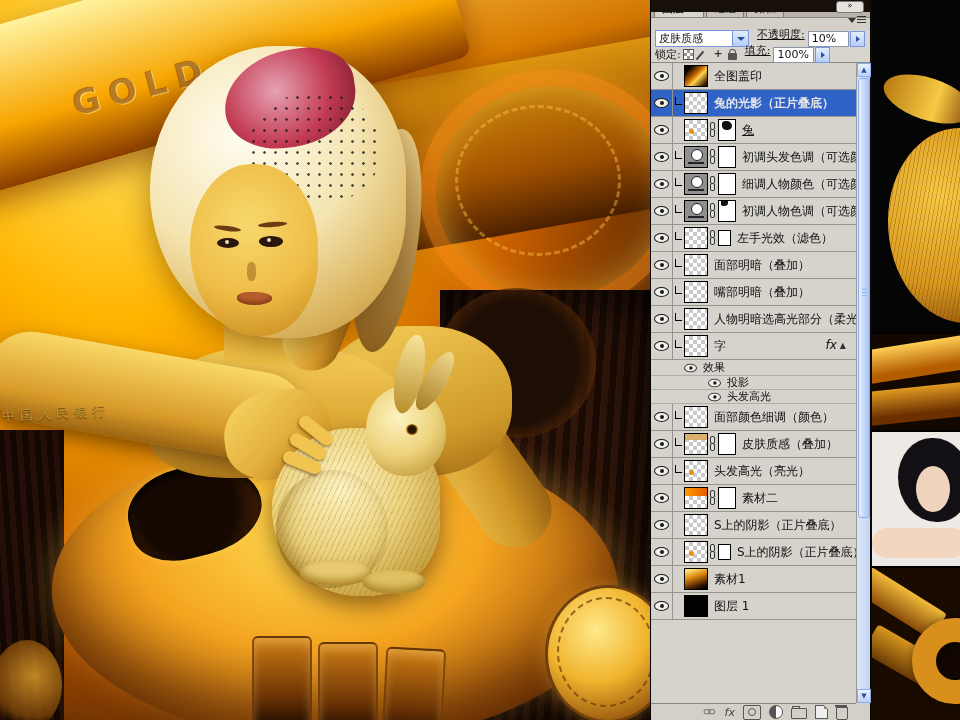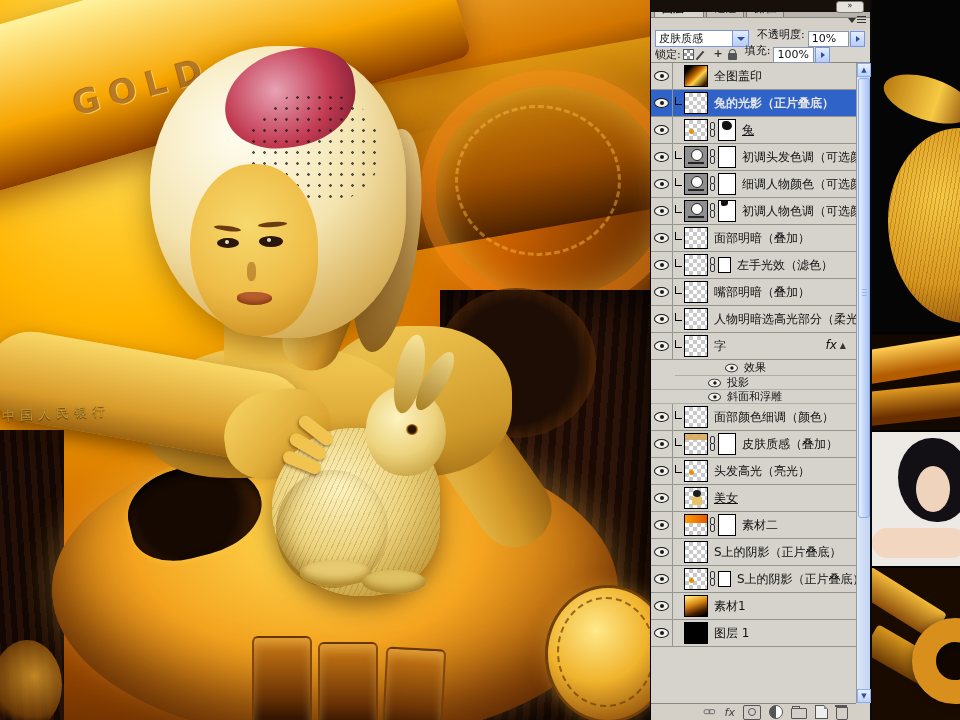--- a/index.html
+++ b/index.html
@@ -139,21 +139,21 @@
   .ctrl{left:0;width:100%;background:#d8d5ce;display:flex;align-items:center;font-size:11px;color:#111;box-sizing:border-box;padding:0 4px;}
   .ctrl1{top:30px;height:17px;}
   .ctrl2{top:47px;height:16px;border-bottom:1px solid #8a877f;}
   .combo{width:92px;height:15px;background:#fff;border:1px solid #7a96df;display:flex;align-items:center;font-size:11px;}
   .combo .val{flex:1;padding-left:3px;}
   .combo .drop{width:15px;height:100%;background:linear-gradient(#e3edfd,#b7cdf7);border-left:1px solid #7a96df;position:relative;}
   .combo .drop::after{content:"";position:absolute;left:4px;top:6px;border-left:4px solid transparent;border-right:4px solid transparent;border-top:4px solid #2c4fa0;}
   .numfield{width:36px;height:14px;background:#fff;border:1px solid #8a96a8;font-size:11px;padding-left:3px;line-height:14px;}
   .arrbtn{width:13px;height:14px;background:linear-gradient(#e3edfd,#b7cdf7);border:1px solid #7a96df;margin-left:1px;position:relative;}
   .arrbtn::after{content:"";position:absolute;left:5px;top:4px;border-top:3px solid transparent;border-bottom:3px solid transparent;border-left:4px solid #2c4fa0;}
-  .lbl{margin:0 3px 8px 8px;white-space:nowrap;}
+  .lbl{margin:0 3px 8px 8px;white-space:nowrap;text-decoration:underline;}
   .lockicons{display:flex;align-items:center;gap:4px;margin-left:2px;}
   .lk{width:11px;height:11px;box-sizing:border-box;}
   .lk-checker{border:1px solid #555;background:repeating-conic-gradient(#999 0 25%,#fff 0 50%) 0 0/6px 6px;}
   .lk-brush{position:relative;}
   .lk-brush::after{content:"";position:absolute;left:1px;top:1px;width:2px;height:11px;background:#444;transform:rotate(40deg);}
   .lk-move{font-size:11px;line-height:10px;text-align:center;color:#333;font-weight:bold;}
   .lk-lock{position:relative;width:9px;height:7px;background:#555;margin-top:4px;border-radius:1px;}
   .lk-lock::before{content:"";position:absolute;left:1px;top:-4px;width:5px;height:4px;border:1.5px solid #555;border-bottom:none;border-radius:4px 4px 0 0;}
 
   .layers-list{left:0;top:63px;width:205px;height:640px;background:#d6d3cc;overflow:hidden;}
@@ -185,21 +185,21 @@
   .linkicon::before{top:0;}.linkicon::after{top:7px;}
   .mask{width:18px;height:22px;background:#fff;border:1px solid #000;position:relative;flex:none;box-sizing:border-box;}
   .mask.mask-blob::after{content:"";position:absolute;top:1px;left:3px;width:10px;height:9px;background:#111;border-radius:40% 60% 50% 50%;}
   .mask.mask-mark::after{content:"";position:absolute;top:0;left:2px;width:7px;height:5px;background:#111;border-radius:0 0 60% 40%;}
   .mask.mask-small{width:13px;height:16px;}
   .lname{font-size:12px;color:#111;margin-left:6px;white-space:nowrap;overflow:hidden;}
   .lname.u{text-decoration:underline;}
   .fxbadge{position:absolute;right:10px;top:5px;font-size:12px;font-style:italic;color:#111;display:flex;align-items:center;gap:3px;}
   .fxbadge .coll{font-size:8px;font-style:normal;color:#333;}
   .erow{position:relative;display:flex;align-items:center;border-bottom:1px solid #b0aea8;background:#d6d3cc;box-sizing:border-box;}
-  .erow.effect-header{height:16px;padding-left:49px;margin-left:24px;}
+  .erow.effect-header{height:16px;padding-left:32px;}
   .erow.effect{height:14px;padding-left:56px;}
   .erow .eye{transform:scale(.85);margin-right:5px;}
   .ename{font-size:11px;color:#111;white-space:nowrap;}
 
   .vscroll{left:205px;top:63px;width:14px;height:640px;background:linear-gradient(90deg,#dce6f8,#c3d3f2);border-left:1px solid #9a9a94;box-sizing:border-box;}
   .sbtn{position:absolute;left:0;width:14px;height:14px;background:linear-gradient(#e9f1fe,#bcd2f8);border:1px solid #8cacf0;box-sizing:border-box;text-align:center;font-size:7px;line-height:12px;color:#2c4fa0;}
   .sb-up{top:0;}
   .sb-down{bottom:0;}
   .sthumb{position:absolute;left:1px;top:15px;width:12px;height:440px;border:1px solid #8cacf0;border-radius:3px;
     background:linear-gradient(90deg,#e8f0fe,#c0d4f7 60%,#aac4f5);box-sizing:border-box;}
@@ -393,35 +393,35 @@
 
   </div>
         <div class="lrow">
     <span class="eyecell">
             <span class="eye"></span>
           </span>
     <span class="clipzone">
             <span class="clip"></span>
           </span>
     <span class="th th-checker"></span>
-
-    <span class="lname">面部明暗（叠加）</span>
-
-  </div>
-        <div class="lrow">
-    <span class="eyecell">
-            <span class="eye"></span>
-          </span>
-    <span class="clipzone">
-            <span class="clip"></span>
-          </span>
-    <span class="th th-checker"></span>
     <span class="linkicon"></span>
     <span class="mask mask-small"></span>
     <span class="lname">左手光效（滤色）</span>
+
+  </div>
+        <div class="lrow">
+    <span class="eyecell">
+            <span class="eye"></span>
+          </span>
+    <span class="clipzone">
+            <span class="clip"></span>
+          </span>
+    <span class="th th-checker"></span>
+
+    <span class="lname">面部明暗（叠加）</span>
 
   </div>
         <div class="lrow">
     <span class="eyecell">
             <span class="eye"></span>
           </span>
     <span class="clipzone">
             <span class="clip"></span>
           </span>
     <span class="th th-checker"></span>
@@ -459,21 +459,21 @@
         <div class="erow effect-header">
     <span class="eye"></span>
     <span class="ename">效果</span>
   </div>
         <div class="erow effect">
     <span class="eye"></span>
     <span class="ename">投影</span>
   </div>
         <div class="erow effect">
     <span class="eye"></span>
-    <span class="ename">斜面和浮雕</span>
+    <span class="ename">头发高光</span>
   </div>
         <div class="lrow">
     <span class="eyecell">
             <span class="eye"></span>
           </span>
     <span class="clipzone">
             <span class="clip"></span>
           </span>
     <span class="th th-checker"></span>
 
@@ -496,32 +496,20 @@
         <div class="lrow">
     <span class="eyecell">
             <span class="eye"></span>
           </span>
     <span class="clipzone">
             <span class="clip"></span>
           </span>
     <span class="th th-checker-dot"></span>
 
     <span class="lname">头发高光（亮光）</span>
-
-  </div>
-        <div class="lrow">
-    <span class="eyecell">
-            <span class="eye"></span>
-          </span>
-    <span class="clipzone">
-            <span class="clip" style="visibility: hidden;"></span>
-          </span>
-    <span class="th th-checker-figure"></span>
-
-    <span class="lname u">美女</span>
 
   </div>
         <div class="lrow">
     <span class="eyecell">
             <span class="eye"></span>
           </span>
     <span class="clipzone">
             <span class="clip" style="visibility: hidden;"></span>
           </span>
     <span class="th th-image-orange"></span>

